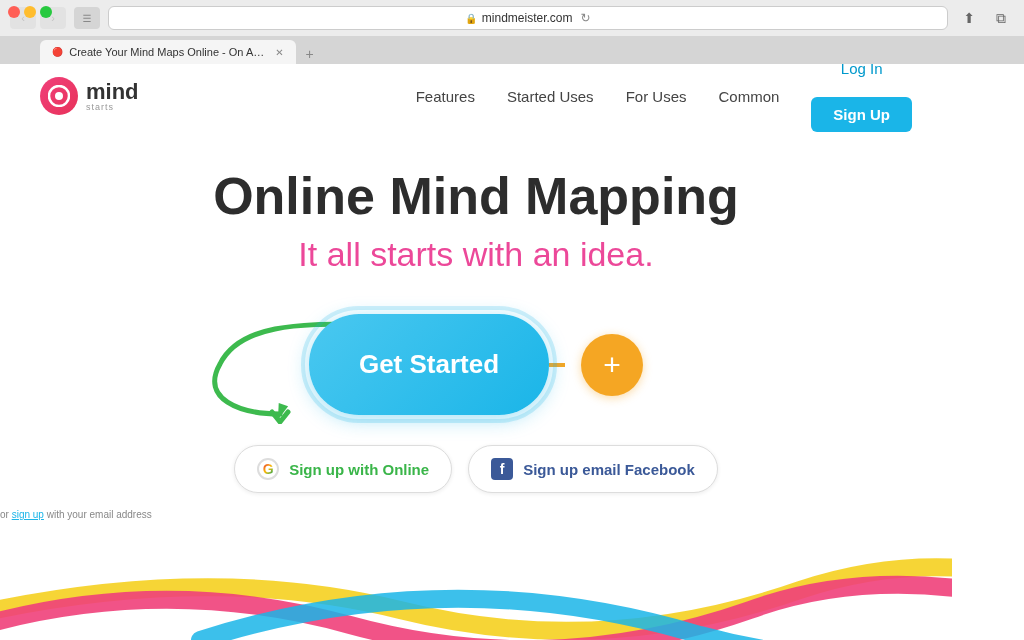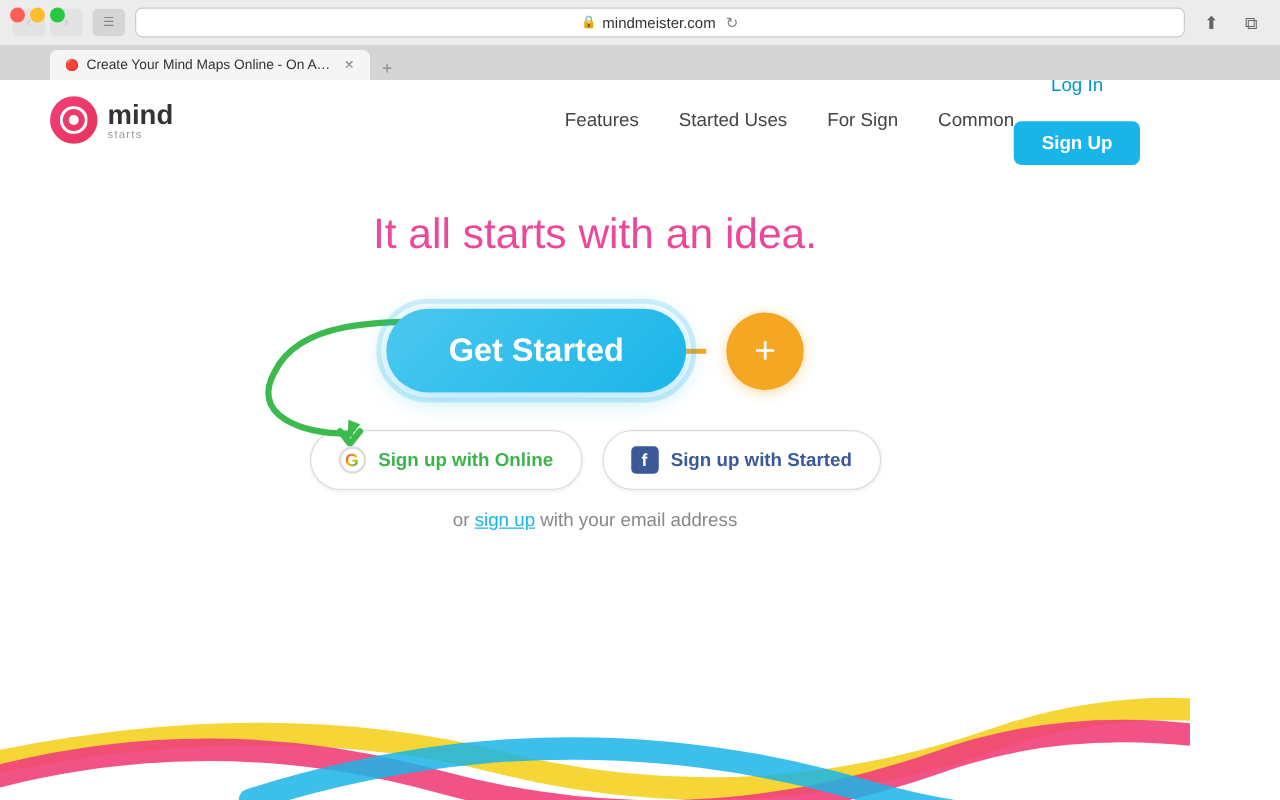--- a/index.html
+++ b/index.html
@@ -113,20 +113,21 @@
       border-radius: 50%;
       display: flex; align-items: center; justify-content: center;
       color: white; font-weight: bold; font-size: 16px;
     }
     .logo-text { display: flex; flex-direction: column; line-height: 1; }
     .logo-main { font-size: 22px; font-weight: 600; color: #333; }
     .logo-sub { font-size: 9px; color: #999; letter-spacing: 1px; }
 
     .nav-links {
       display: flex; gap: 32px; align-items: center;
+      margin-right: 32px;
     }
     .nav-link {
       font-size: 15px; color: #444; text-decoration: none; cursor: pointer;
     }
 
     .nav-actions { display: flex; gap: 20px; align-items: center; flex-direction: column; }
     .btn-login {
       font-size: 15px; color: #0099cc; background: none; border: none; cursor: pointer; font-weight: 500;
     }
     .btn-signup {
@@ -168,21 +169,21 @@
       top: -10px;
       width: 200px;
       height: 120px;
     }
 
     .get-started-btn {
       background: linear-gradient(135deg, #4ac8f0, #1ab5e8);
       color: white;
       border: none;
       border-radius: 50px;
-      padding: 18px 50px;
+      padding: 35px 50px;
       font-size: 26px;
       font-weight: 700;
       cursor: pointer;
       box-shadow: 0 4px 20px rgba(26,181,232,0.4);
       position: relative;
       outline: 4px solid rgba(26,181,232,0.2);
       outline-offset: 4px;
     }
 
     .plus-circle {
@@ -238,21 +239,21 @@
     .fb-icon {
       width: 22px; height: 22px;
       background: #3b5998;
       border-radius: 4px;
       color: white;
       font-size: 14px; font-weight: 700;
       display: flex; align-items: center; justify-content: center;
     }
 
     .email-note {
-      font-size: 15px; color: #888; text-align: center;
+      font-size: 10px; color: #888; text-align: left;
     }
     .email-link { color: #1ab5e8; text-decoration: underline; cursor: pointer; }
 
     
     .waves-container {
       position: absolute;
       bottom: 0; left: 0; right: 0;
       height: 160px;
       z-index: 1;
     }
@@ -306,31 +307,32 @@
       </div>
       <div class="logo-text">
         <span class="logo-main">mind</span>
         <span class="logo-sub">starts</span>
       </div>
     </div>
 
     <div class="nav-links">
       <a class="nav-link">Features</a>
       <a class="nav-link">Started Uses</a>
-      <a class="nav-link">For Sign</a>
+      <a class="nav-link">For Uses</a>
       <a class="nav-link">Common</a>
     </div>
 
     <div class="nav-actions">
       <button class="btn-login">Log In</button>
       <button class="btn-signup">Sign Up</button>
     </div>
   </nav>
 
   <div class="hero">
+    <h1 class="hero-title">Online Mind Mapping</h1>
     <p class="hero-subtitle">It all starts with an idea.</p>
 
     <div class="cta-area">
 
       <svg class="arrow-svg" viewBox="0 0 200 120" fill="none" xmlns="http://www.w3.org/2000/svg">
         <path d="M 180 20 C 120 20, 60 20, 40 60 C 20 95, 60 110, 100 110" stroke="#3dba4e" stroke-width="5" fill="none" stroke-linecap="round"></path>
         <polygon points="95,100 105,100 100,116" fill="#3dba4e" transform="rotate(20, 100, 110)"></polygon>
         <path d="M 92 108 L 100 118 L 108 108" stroke="#3dba4e" stroke-width="5" fill="none" stroke-linecap="round" stroke-linejoin="round"></path>
       </svg>
 
@@ -339,21 +341,21 @@
       <div class="plus-circle">+</div>
     </div>
 
     <div class="signup-row">
       <button class="signup-btn google">
         <span class="g-icon">G</span>
         <span>Sign up with Online</span>
       </button>
       <button class="signup-btn facebook">
         <span class="fb-icon">f</span>
-        <span>Sign up with Started</span>
+        <span>Sign up email Facebook</span>
       </button>
     </div>
 
     <p class="email-note">
       <span>or </span><a class="email-link">sign up</a><span> with your email address</span>
     </p>
   </div>
 
   <div class="waves-container">
     <svg width="1024" height="160" viewBox="0 0 1024 160" xmlns="http://www.w3.org/2000/svg">

